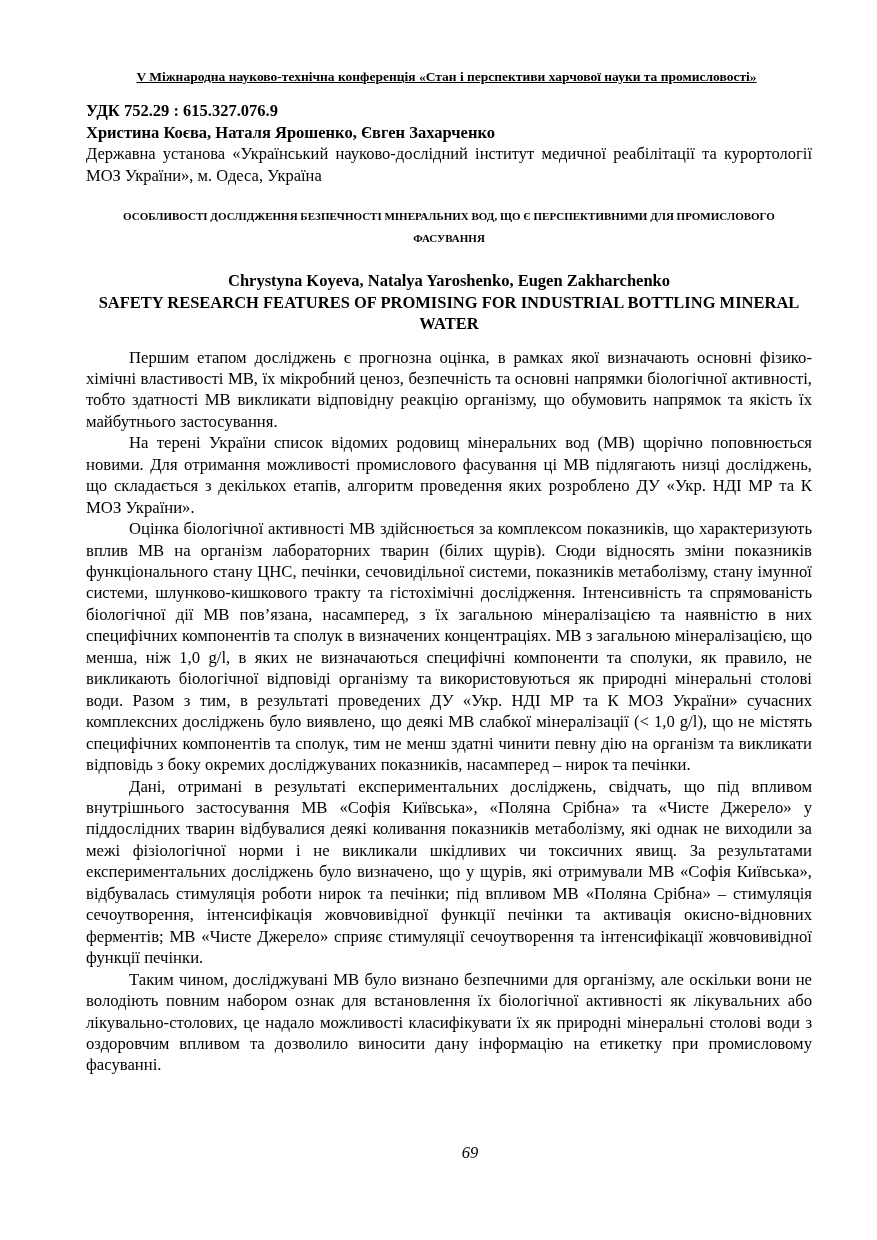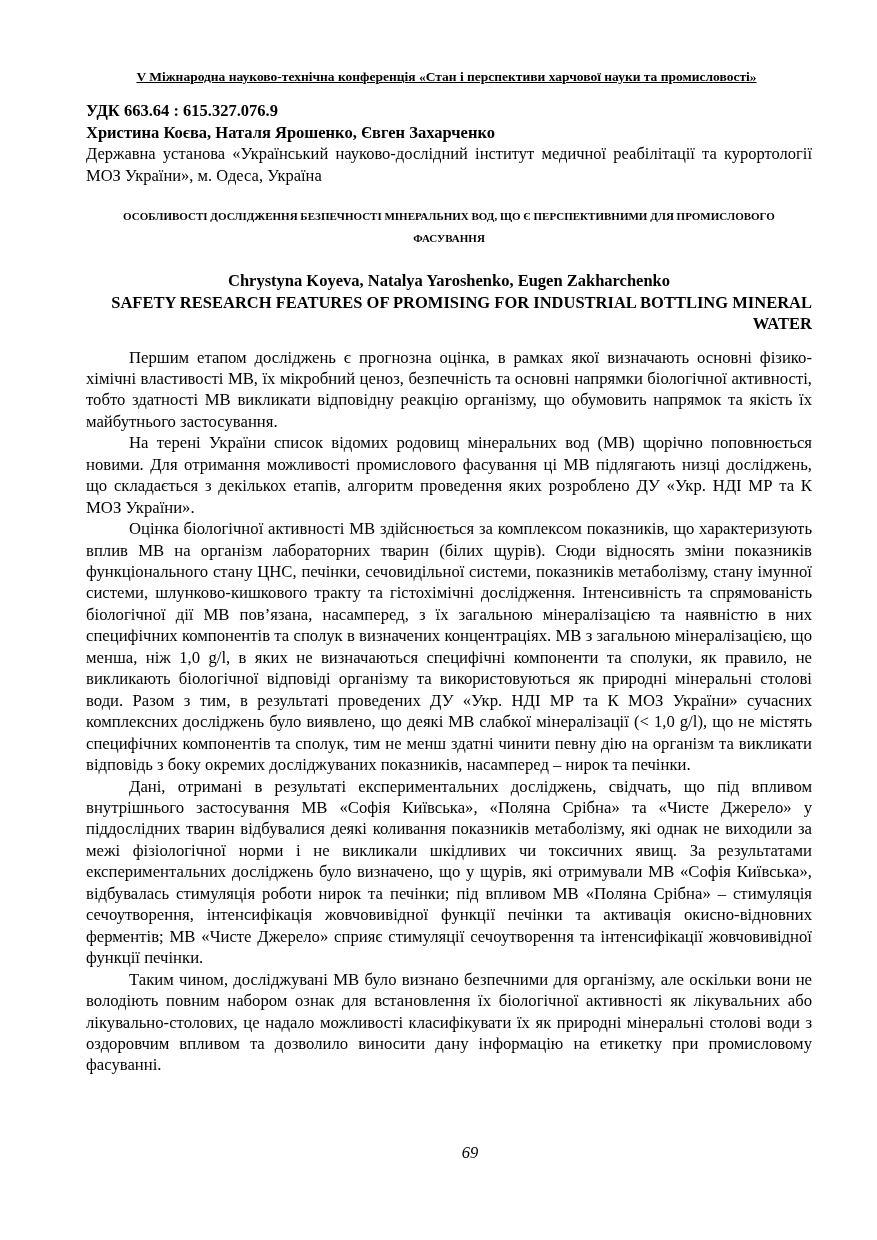--- a/index.html
+++ b/index.html
@@ -46,21 +46,21 @@
     line-height: 22px;
     padding: 0 4px;
   }
   .en-block {
     margin-top: 21px;
     font-weight: bold;
     font-size: 16.5px;
     line-height: 21.5px;
   }
   .authors-en { text-align: center; }
-  .title-en { text-align: right; }
+  .title-en { text-align: center; }
   .body-block {
     margin-top: 12px;
     font-size: 16.7px;
     line-height: 21.45px;
   }
   .body-block p {
     text-align: justify;
     text-indent: 43px;
   }
   .page-number {
@@ -74,21 +74,21 @@
   }
 </style>
 </head>
 <body>
 
 <div class="page">
 
   <div class="running-header">V Міжнародна науково-технічна конференція «Стан і перспективи харчової науки та промисловості»</div>
 
   <div class="meta-block">
-    <div class="udc-line">УДК 663.64 : 615.327.076.9</div>
+    <div class="udc-line">УДК 752.29 : 615.327.076.9</div>
     <div class="authors-ua">Христина Коєва, Наталя Ярошенко, Євген Захарченко</div>
     <div class="affiliation">Державна установа «Український науково-дослідний інститут медичної реабілітації та курортології МОЗ України», м. Одеса, Україна</div>
   </div>
 
   <div class="title-ua">ОСОБЛИВОСТІ ДОСЛІДЖЕННЯ БЕЗПЕЧНОСТІ МІНЕРАЛЬНИХ ВОД, ЩО Є ПЕРСПЕКТИВНИМИ ДЛЯ ПРОМИСЛОВОГО ФАСУВАННЯ</div>
 
   <div class="en-block">
     <div class="authors-en">Chrystyna Koyeva, Natalya Yaroshenko, Eugen Zakharchenko</div>
     <div class="title-en">SAFETY RESEARCH FEATURES OF PROMISING FOR INDUSTRIAL BOTTLING MINERAL WATER</div>
   </div>

